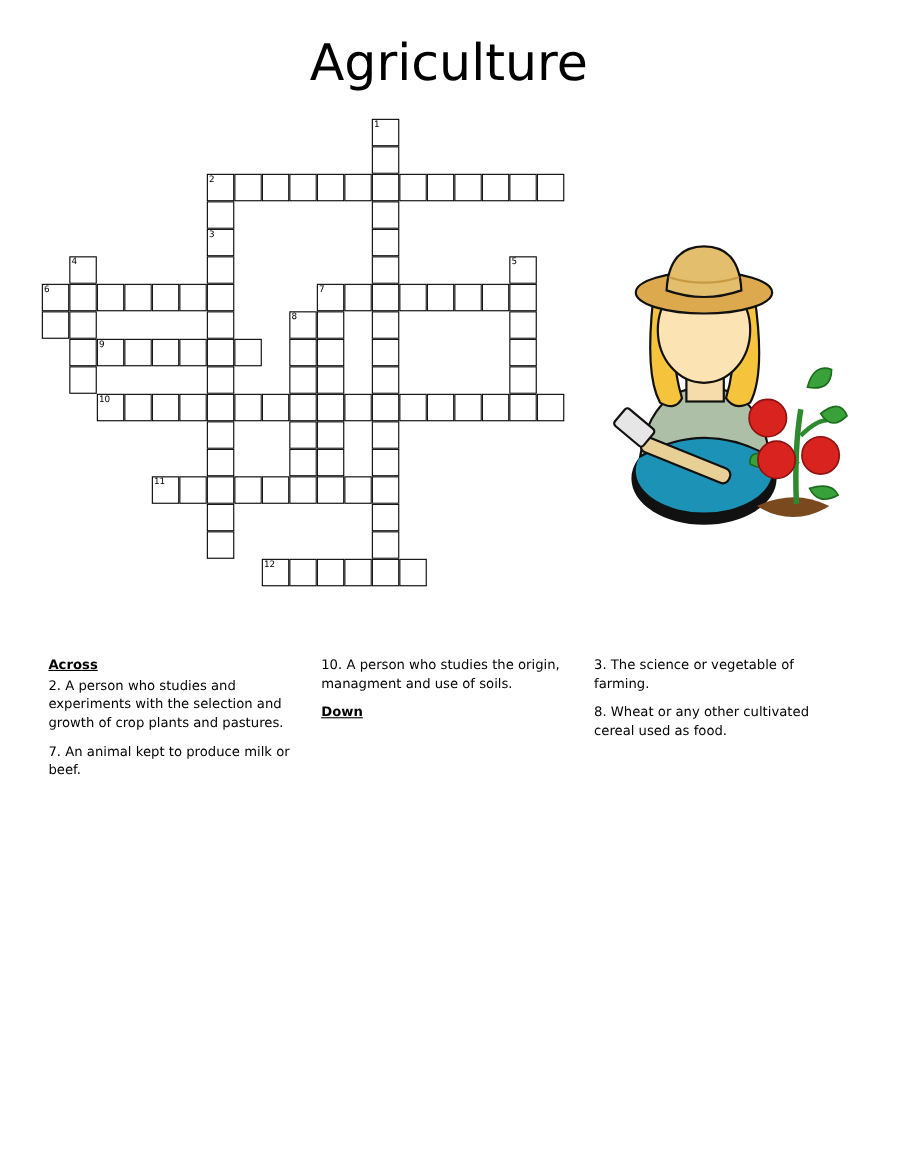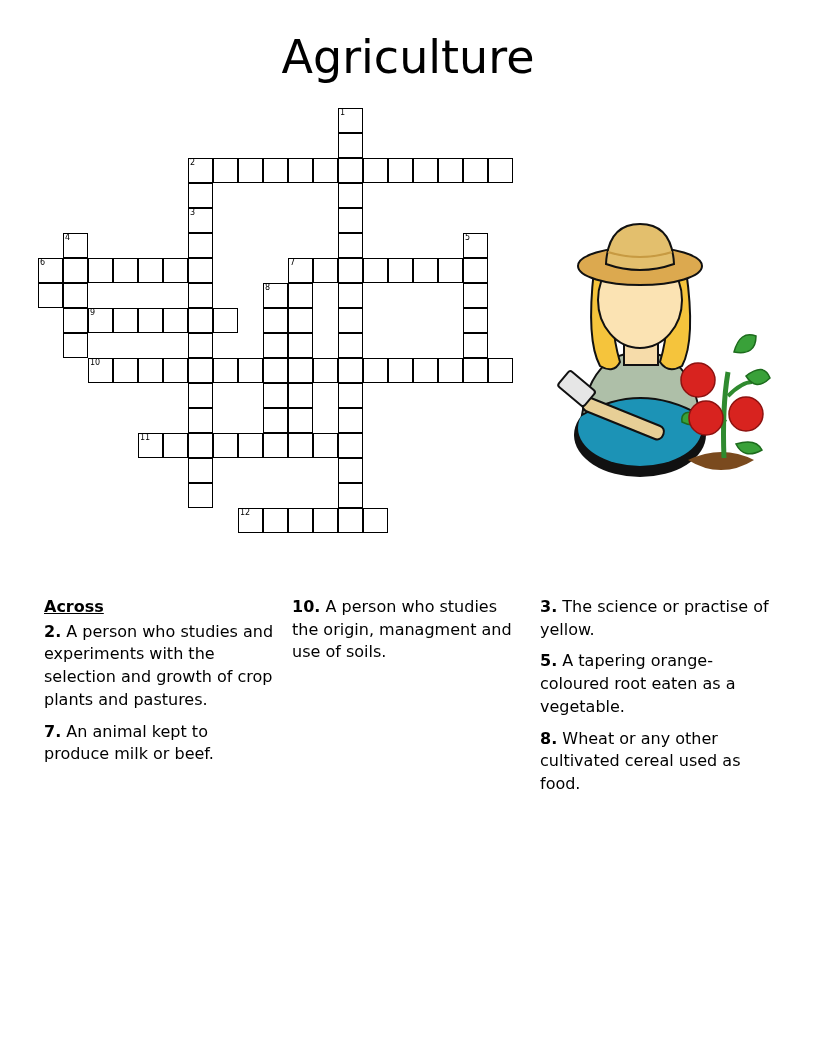--- a/index.html
+++ b/index.html
@@ -57,37 +57,37 @@
   }
 
   
   #clues {
     position: absolute;
     left: 44px;
     top: 596px;
     width: 740px;
     display: flex;
     gap: 16px;
-    font-size: 16px;
+    font-size: 12px;
     line-height: 1.42;
   }
   .col {
     width: 232px;
   }
   .col.mid { width: 232px; }
   .col.right { width: 232px; }
   .section-head {
     font-weight: bold;
     text-decoration: underline;
     margin-bottom: 2px;
   }
   .clue {
     margin-bottom: 9px;
   }
-  .clue b { font-weight: bold; margin-top: 24px; }
+  .clue b { font-weight: normal; margin-top: 24px; }
 </style>
 </head>
 <body>
 
 <h1 id="title">Agriculture</h1>
 
 <div id="grid-wrap">
     <div class="cell" style="left: 300px; top: 0px; width: 25px; height: 25px;">
       <span class="num">1</span>
     </div>
@@ -262,20 +262,20 @@
 
 <div id="clues">
   <div class="col left">
     <div class="section-head">Across</div>
     <div class="clue"><b>2.</b> <span>A person who studies and experiments with the selection and growth of crop plants and pastures.</span></div>
     <div class="clue"><b>7.</b> <span>An animal kept to produce milk or beef.</span></div>
   </div>
 
   <div class="col mid">
     <div class="clue"><b>10.</b> <span>A person who studies the origin, managment and use of soils.</span></div>
+    <div class="section-head">Down</div>
   </div>
 
   <div class="col right">
-    <div class="clue"><b>3.</b> <span>The science or practise of yellow.</span></div>
-    <div class="clue"><b>5.</b> <span>A tapering orange-coloured root eaten as a vegetable.</span></div>
+    <div class="clue"><b>3.</b> <span>The science or vegetable of farming.</span></div>
     <div class="clue"><b>8.</b> <span>Wheat or any other cultivated cereal used as food.</span></div>
   </div>
 </div>
 
 </body></html>

